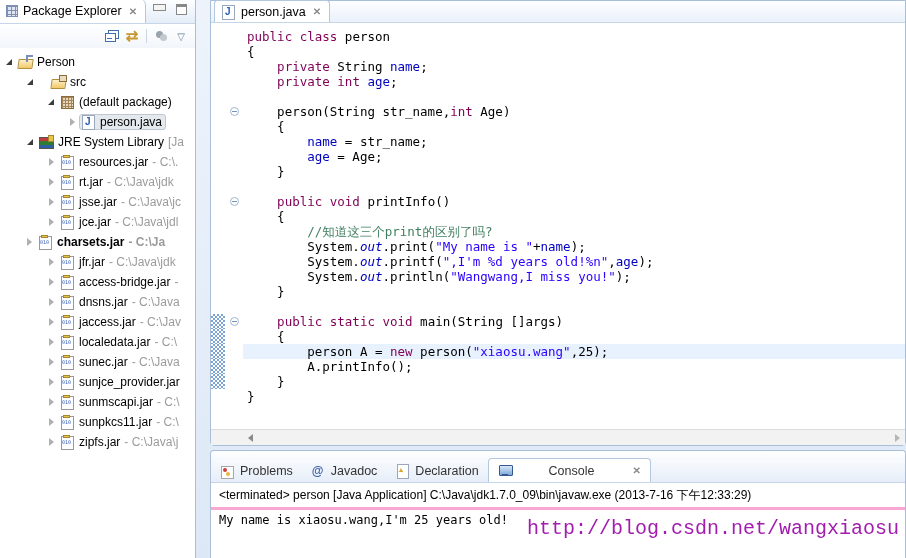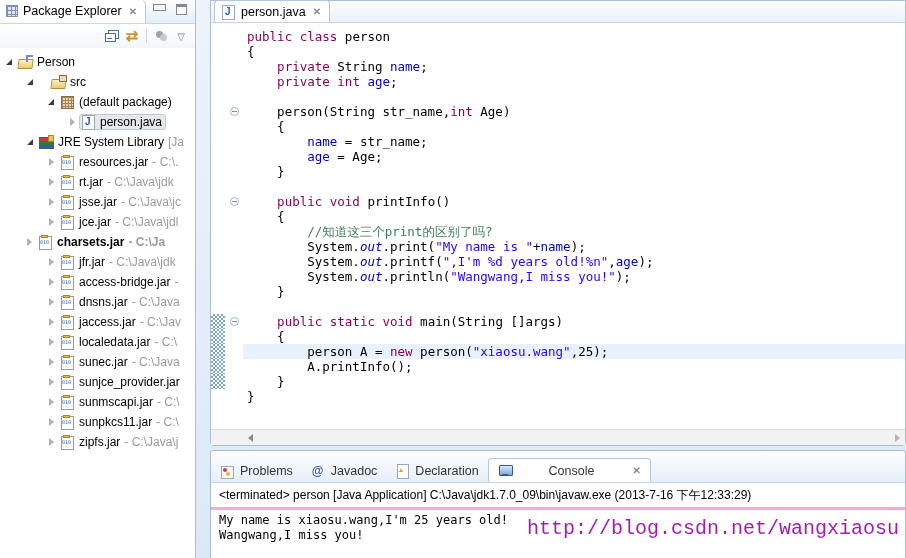--- a/index.html
+++ b/index.html
@@ -558,16 +558,15 @@
       </div>
       <div class="ctab selected">
         <span class="ic ic-console-icon"></span>
         <span>Console</span>
         <span class="close-x">✕</span>
       </div>
     </div>
   <div class="console-title">&lt;terminated&gt; person [Java Application] C:\Java\jdk1.7.0_09\bin\javaw.exe (2013-7-16 下午12:33:29)</div>
   <div class="console-output">
       <div>My name is xiaosu.wang,I'm 25 years old!</div>
-      <div>Wangwang,I miss you!</div>
     </div>
   <div class="watermark">http://blog.csdn.net/wangxiaosu</div>
 </div>
 
 </body></html>

